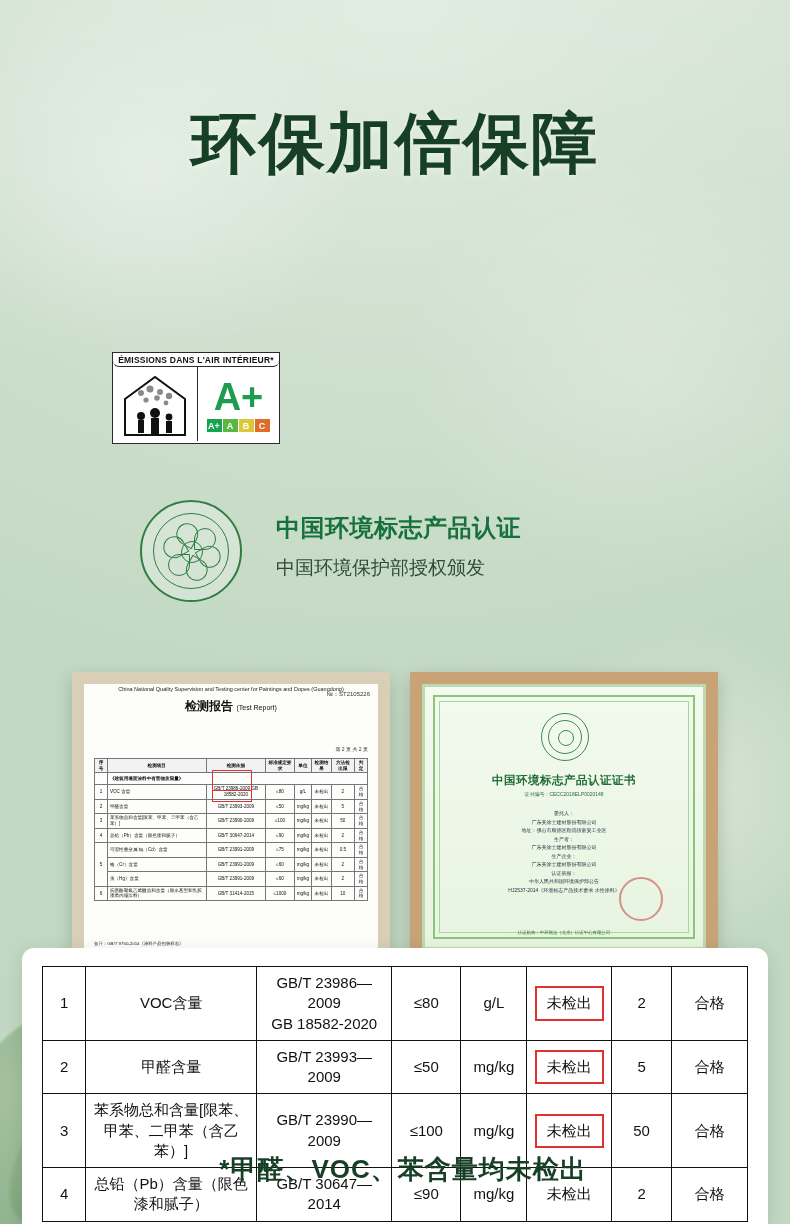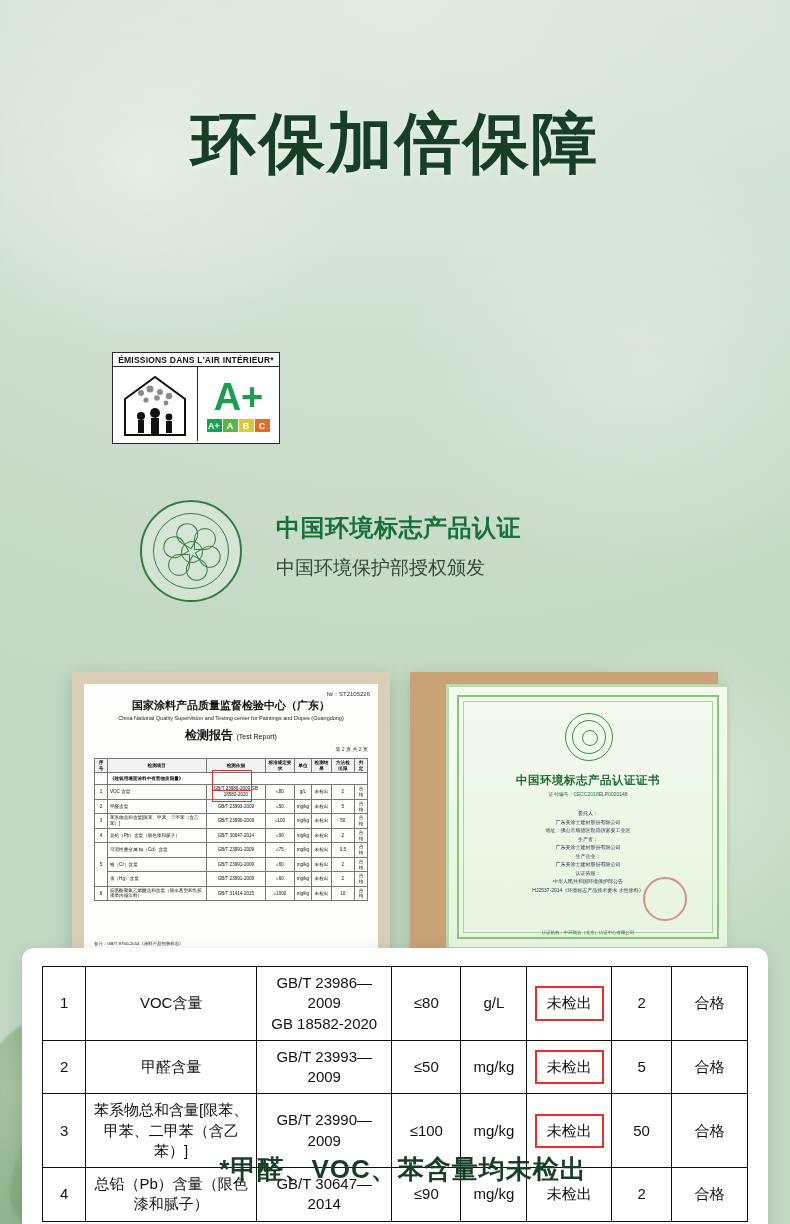--- a/index.html
+++ b/index.html
@@ -61,21 +61,21 @@
   .cert-1{left:112px;top:352px;}
   .cert-2{left:140px;top:500px;}
 
   
   .emis{
     width:168px;height:92px;background:#fff;border:1px solid #2a2a2a;
     box-sizing:border-box;position:relative;
   }
   .emis .top{
     font-size:8.5px;color:#111;text-align:center;padding:2px 2px 1px;
-    letter-spacing:.2px;border-bottom:1px solid #2a2a2a;font-weight:bold;
+    letter-spacing:.2px;border-bottom:1px solid #2a2a2a;font-weight:bold;border-radius:6px;
   }
   .emis .body{display:flex;height:calc(100% - 16px);}
   .emis .house{
     width:84px;position:relative;border-right:1px solid #2a2a2a;
   }
   .emis .house svg{position:absolute;left:6px;top:2px;}
   .emis .grade{
     flex:1;display:flex;flex-direction:column;align-items:center;justify-content:center;
   }
   .emis .grade .big{
@@ -133,21 +133,20 @@
   }
   .frame-left{left:0;width:318px;background:#d9cfb7;padding:12px;}
   .frame-right{left:338px;width:308px;background:#c7a376;padding:12px;}
   .frame .paper{
     width:100%;height:100%;background:#fdfdfb;box-sizing:border-box;
     position:relative;overflow:hidden;
   }
   .frame-right .paper{
     background:linear-gradient(180deg,#f3faef 0%,#e7f4e0 100%);
     border:3px solid #bcd9b0;
-    margin-left:24px;
   }
   
   .rep-no{position:absolute;right:8px;top:6px;font-size:6px;color:#333;}
   .rep-h1{
     text-align:center;font-size:11px;font-weight:bold;color:#111;margin-top:14px;
   }
   .rep-h2{
     text-align:center;font-size:5.5px;color:#222;margin-top:2px;
   }
   .rep-h3{
@@ -298,21 +297,20 @@
     <div class="cert-title">中国环境标志产品认证</div>
     <div class="cert-desc">中国环境保护部授权颁发</div>
   </div>
 </div>
 
 <div class="photos">
 
   <div class="frame frame-left">
     <div class="paper">
       <div class="rep-no">№：ST2105226</div>
-      <div class="rep-h1">国家涂料产品质量监督检验中心（广东）</div>
       <div class="rep-h2">China National Quality Supervision and Testing center for Paintings and Dopes (Guangdong)</div>
       <div class="rep-h3">
         <span>检测报告</span>
         <small>(Test Report)</small>
       </div>
       <div class="rep-page">第 2 页 共 2 页</div>
 
       <table class="rep-table">
         <tbody>
           <tr class="hd">

